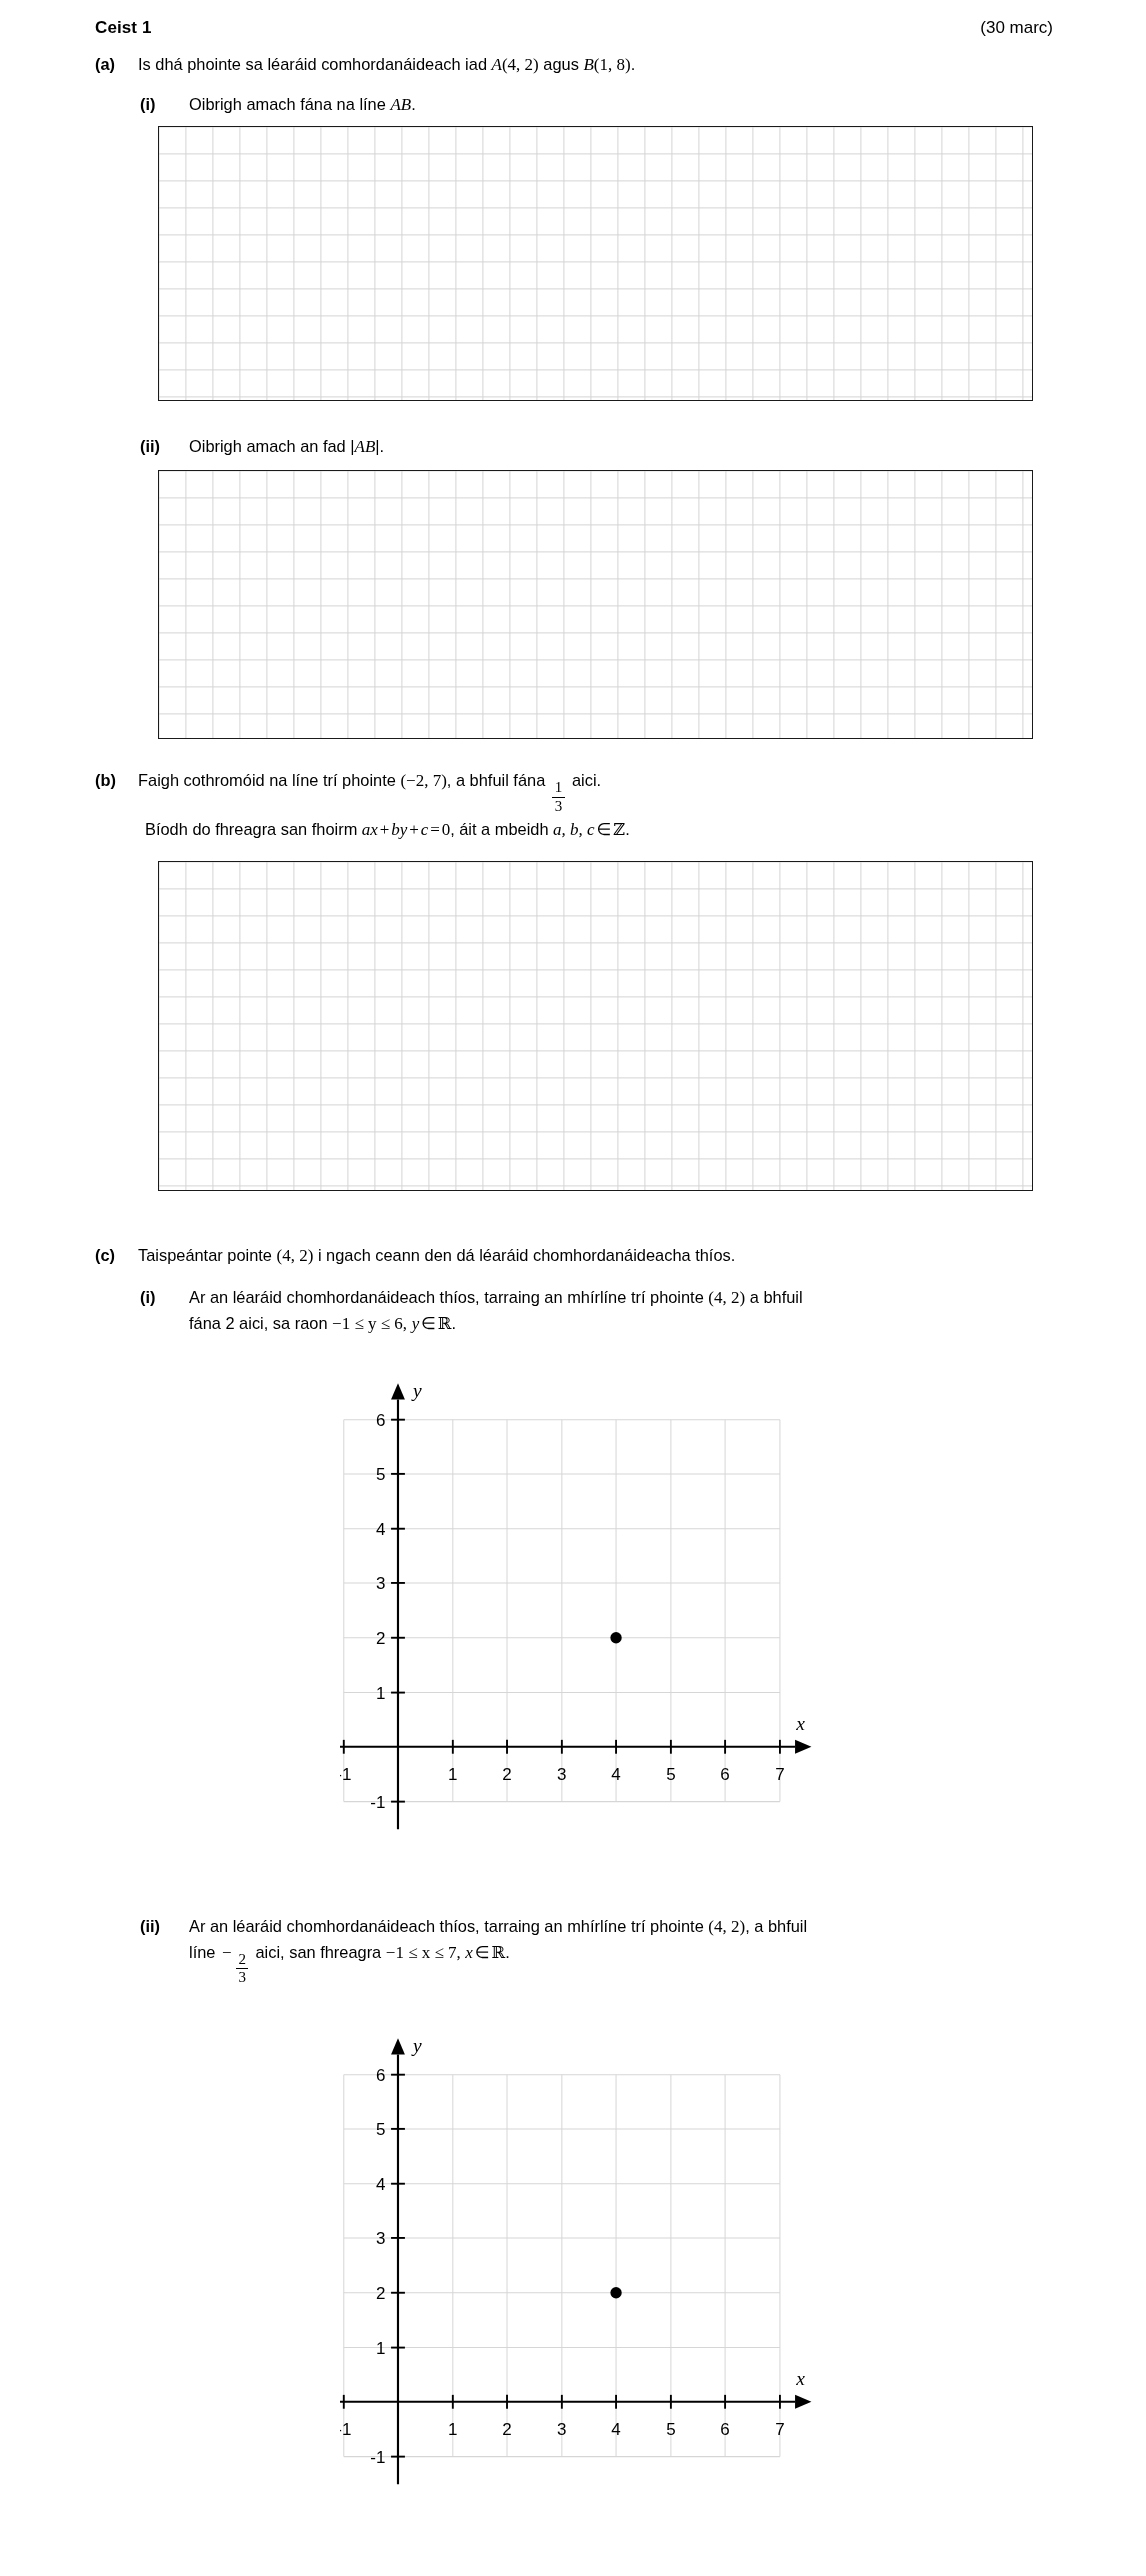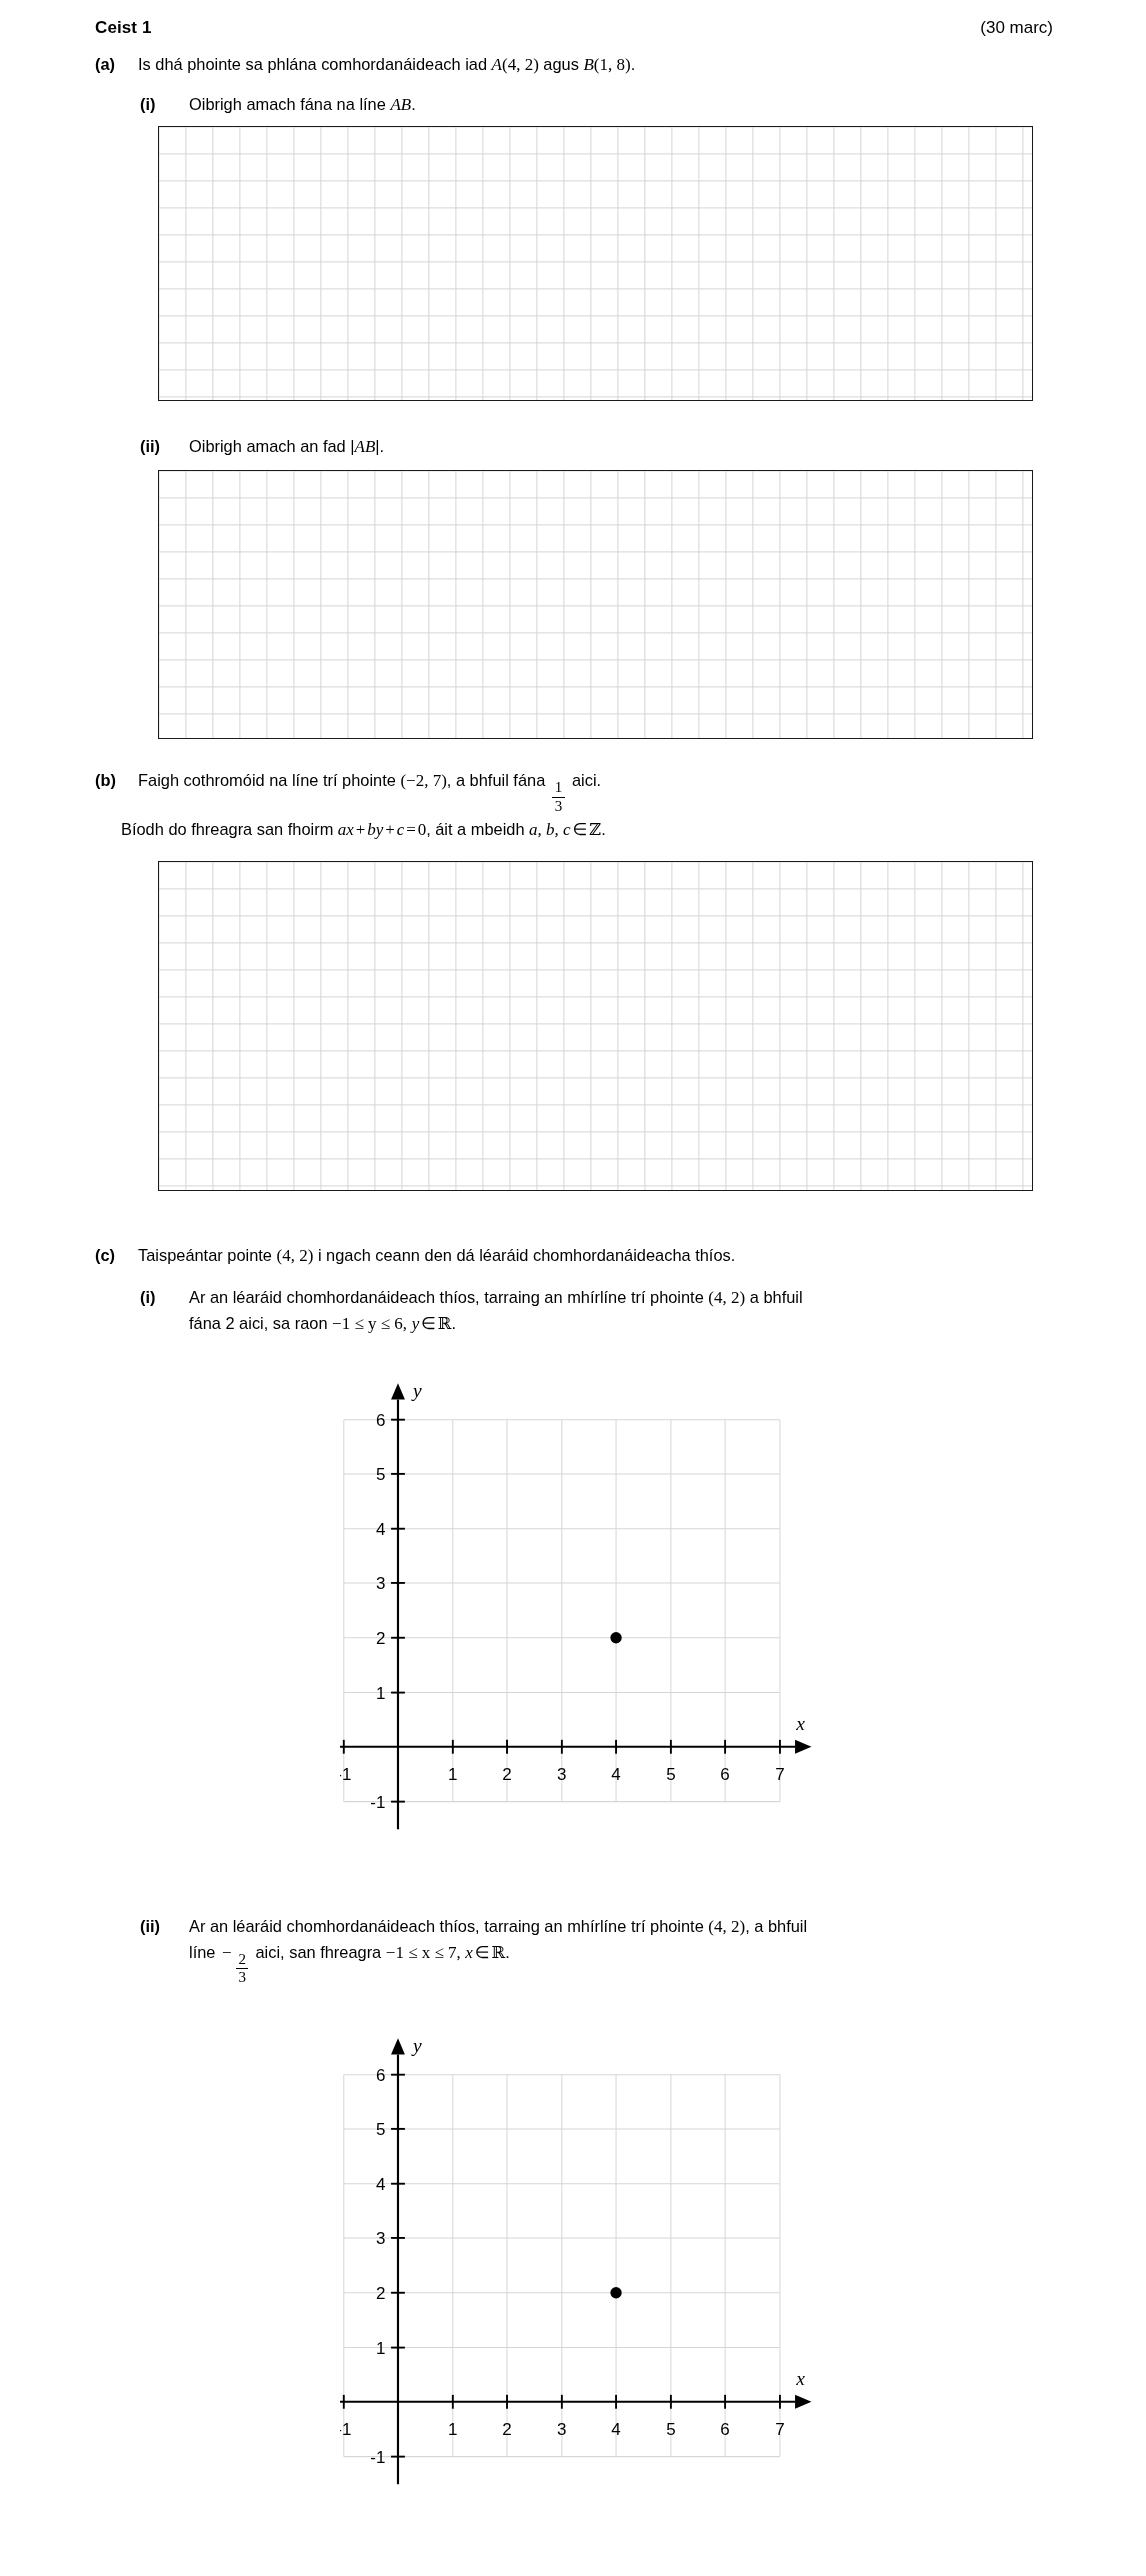--- a/index.html
+++ b/index.html
@@ -131,21 +131,21 @@
 
 <div class="page">
 
   <div class="qheader">
     <div class="qtitle">Ceist 1</div>
     <div class="qmarks">(30 marc)</div>
   </div>
 
   <div class="row" style="left:95px; top:52px;">
     <span class="lbl w-a">(a)</span>
-    <span class="txt"><span>Is dhá phointe sa phlána comhordanáideach iad </span><span class="mi">A</span><span class="mn">(4, 2)</span><span> agus </span><span class="mi">B</span><span class="mn">(1, 8)</span><span>.</span></span>
+    <span class="txt"><span>Is dhá phointe sa léaráid comhordanáideach iad </span><span class="mi">A</span><span class="mn">(4, 2)</span><span> agus </span><span class="mi">B</span><span class="mn">(1, 8)</span><span>.</span></span>
   </div>
 
   <div class="row" style="left:140px; top:92px;">
     <span class="lbl w-i">(i)</span>
     <span class="txt"><span>Oibrigh amach fána na líne </span><span class="mi">AB</span><span>.</span></span>
   </div>
 
   <div class="gridbox" style="left:158px; top:126px; width:875px; height:275px;"></div>
 
   <div class="row" style="left:140px; top:434px;">
@@ -157,21 +157,21 @@
 
   <div class="row" style="left:95px; top:768px;">
     <span class="lbl w-a">(b)</span>
     <span class="txt"><span>Faigh cothromóid na líne trí phointe </span><span class="mn">(−2, 7)</span><span>, a bhfuil fána </span><span class="frac">
           <span class="num">1</span>
           <span class="bar"></span>
           <span class="den">3</span>
         </span><span> aici.</span></span>
   </div>
 
-  <div class="row" style="left:121px; top:817px;">
+  <div class="row" style="left:145px; top:817px;">
     <span class="txt"><span>Bíodh do fhreagra san fhoirm  </span><span class="mi">a</span><span class="mi">x</span><span class="mop">+</span><span class="mi">b</span><span class="mi">y</span><span class="mop">+</span><span class="mi">c</span><span class="mop">=</span><span class="mn">0</span><span>, áit a mbeidh </span><span class="mi">a, b, c</span><span class="mop">∈</span><span class="bb">ℤ</span><span>.</span></span>
   </div>
 
   <div class="gridbox" style="left:158px; top:861px; width:875px; height:330px;"></div>
 
   <div class="row" style="left:95px; top:1243px;">
     <span class="lbl w-a">(c)</span>
     <span class="txt"><span>Taispeántar pointe </span><span class="mn">(4, 2)</span><span> i ngach ceann den dá léaráid chomhordanáideacha thíos.</span></span>
   </div>
 

